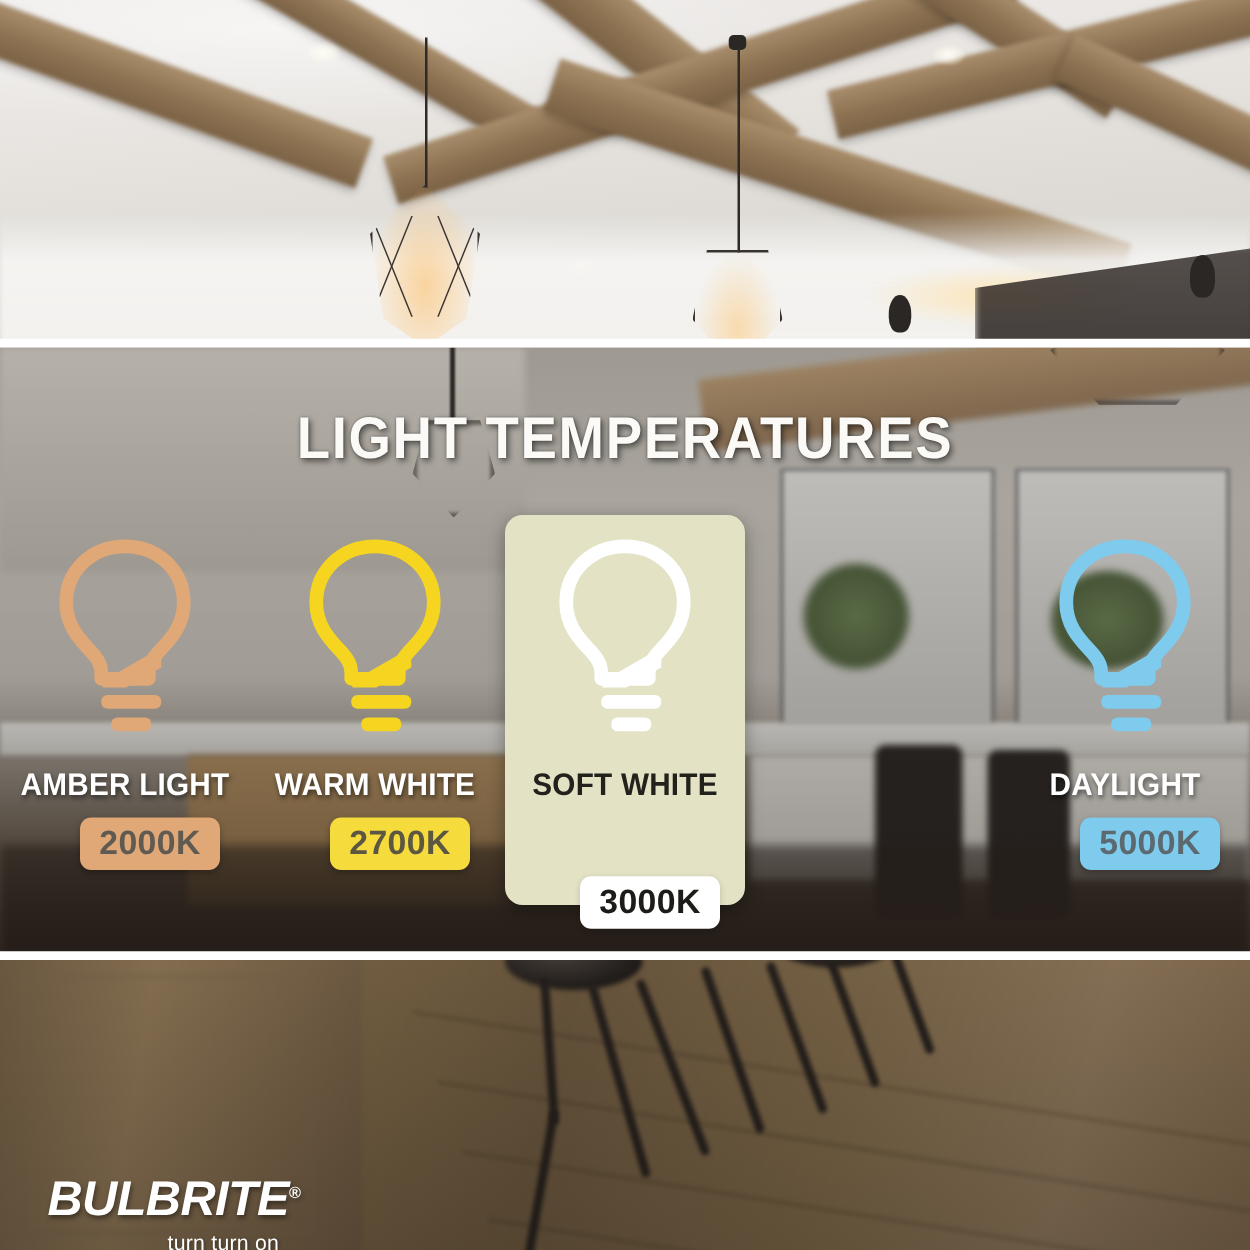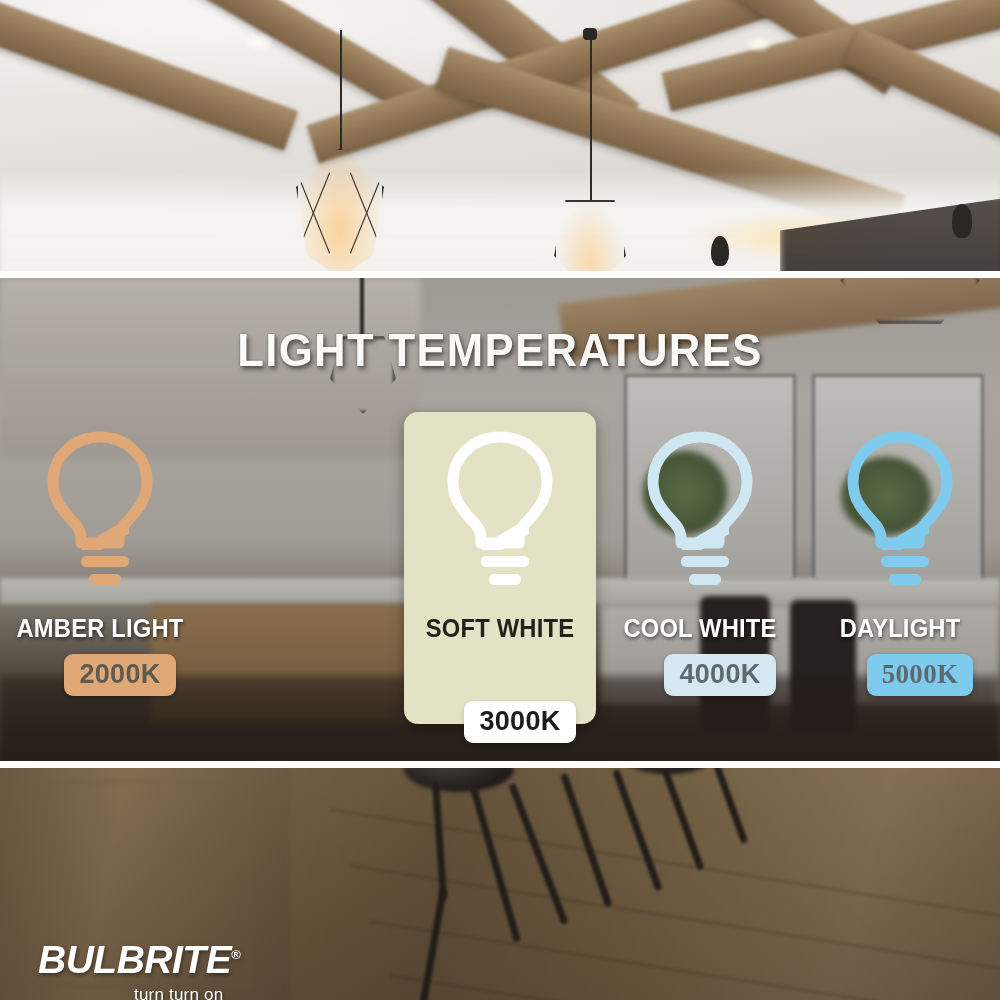--- a/index.html
+++ b/index.html
@@ -229,75 +229,75 @@
             <rect x="52" y="144" width="32" height="11" rx="5"></rect>
           </g>
         </svg>
       </div>
       <div class="cap">AMBER LIGHT</div>
       <div class="badge-row">
         <span class="badge" style="background:#E0A877;color:#5F5A52;">2000K</span>
       </div>
     </div>
 
+    <div class="col" style="left:200px;">
+      <div class="bulb-wrap">
+        <svg viewBox="0 0 126 160" xmlns="http://www.w3.org/2000/svg" aria-hidden="true">
+          <g fill="none" stroke="#F5D520" stroke-width="11" stroke-linecap="round" stroke-linejoin="round">
+            <path d="M63 7c-27 0-47 20-47 45 0 22 15 33 23 43 4 5 5 9 5 13v5h38v-5c0-4 1-8 5-13 8-10 23-21 23-43C110 27 90 7 63 7z"></path>
+          </g>
+          <g fill="#F5D520">
+            <path d="M45 115 L92 88 L92 104 L64 120 L45 120 Z"></path>
+            <rect x="44" y="126" width="48" height="11" rx="5"></rect>
+            <rect x="52" y="144" width="32" height="11" rx="5"></rect>
+          </g>
+        </svg>
+      </div>
+      <div class="cap">WARM WHITE</div>
+      <div class="badge-row">
+        <span class="badge" style="background:#F5DB3C;color:#5C5743;">2700K</span>
+      </div>
+    </div>
 
     <div class="col highlight" style="left:400px;">
       <div class="bulb-wrap">
         <svg viewBox="0 0 126 160" xmlns="http://www.w3.org/2000/svg" aria-hidden="true">
           <g fill="none" stroke="#FFFFFF" stroke-width="11" stroke-linecap="round" stroke-linejoin="round">
             <path d="M63 7c-27 0-47 20-47 45 0 22 15 33 23 43 4 5 5 9 5 13v5h38v-5c0-4 1-8 5-13 8-10 23-21 23-43C110 27 90 7 63 7z"></path>
           </g>
           <g fill="#FFFFFF">
             <path d="M45 115 L92 88 L92 104 L64 120 L45 120 Z"></path>
             <rect x="44" y="126" width="48" height="11" rx="5"></rect>
             <rect x="52" y="144" width="32" height="11" rx="5"></rect>
           </g>
         </svg>
       </div>
       <div class="cap">SOFT WHITE</div>
       <div class="badge-row">
         <span class="badge" style="background:#FFFFFF;color:#1E1C18;margin-top:47px;">3000K</span>
       </div>
     </div>
 
-    <div class="col" style="left:600px;">
-      <div class="bulb-wrap">
-        <svg viewBox="0 0 126 160" xmlns="http://www.w3.org/2000/svg" aria-hidden="true">
-          <g fill="none" stroke="#CFE7F2" stroke-width="11" stroke-linecap="round" stroke-linejoin="round">
-            <path d="M63 7c-27 0-47 20-47 45 0 22 15 33 23 43 4 5 5 9 5 13v5h38v-5c0-4 1-8 5-13 8-10 23-21 23-43C110 27 90 7 63 7z"></path>
-          </g>
-          <g fill="#CFE7F2">
-            <path d="M45 115 L92 88 L92 104 L64 120 L45 120 Z"></path>
-            <rect x="44" y="126" width="48" height="11" rx="5"></rect>
-            <rect x="52" y="144" width="32" height="11" rx="5"></rect>
-          </g>
-        </svg>
-      </div>
-      <div class="cap">COOL WHITE</div>
-      <div class="badge-row">
-        <span class="badge" style="background:#D5E8F1;color:#5F6A6E;">4000K</span>
-      </div>
-    </div>
 
     <div class="col" style="left:800px;">
       <div class="bulb-wrap">
         <svg viewBox="0 0 126 160" xmlns="http://www.w3.org/2000/svg" aria-hidden="true">
           <g fill="none" stroke="#7FCBEE" stroke-width="11" stroke-linecap="round" stroke-linejoin="round">
             <path d="M63 7c-27 0-47 20-47 45 0 22 15 33 23 43 4 5 5 9 5 13v5h38v-5c0-4 1-8 5-13 8-10 23-21 23-43C110 27 90 7 63 7z"></path>
           </g>
           <g fill="#7FCBEE">
             <path d="M45 115 L92 88 L92 104 L64 120 L45 120 Z"></path>
             <rect x="44" y="126" width="48" height="11" rx="5"></rect>
             <rect x="52" y="144" width="32" height="11" rx="5"></rect>
           </g>
         </svg>
       </div>
       <div class="cap">DAYLIGHT</div>
       <div class="badge-row">
-        <span class="badge" style="background:#7FCBEE;color:#5C6A70;font-family:Liberation Serif, serif;">5000K</span>
+        <span class="badge" style="background:#7FCBEE;color:#5C6A70;">5000K</span>
       </div>
     </div>
   </div>
 
   <div class="band-bot">
     <div class="floorbg"></div>
     <div class="floorplank" style="left:330px;top:40px;width:760px;transform:rotate(9deg);"></div>
     <div class="floorplank" style="left:350px;top:96px;width:760px;transform:rotate(9deg);"></div>
     <div class="floorplank" style="left:370px;top:152px;width:760px;transform:rotate(9deg);"></div>
     <div class="floorplank" style="left:390px;top:206px;width:760px;transform:rotate(9deg);"></div>

